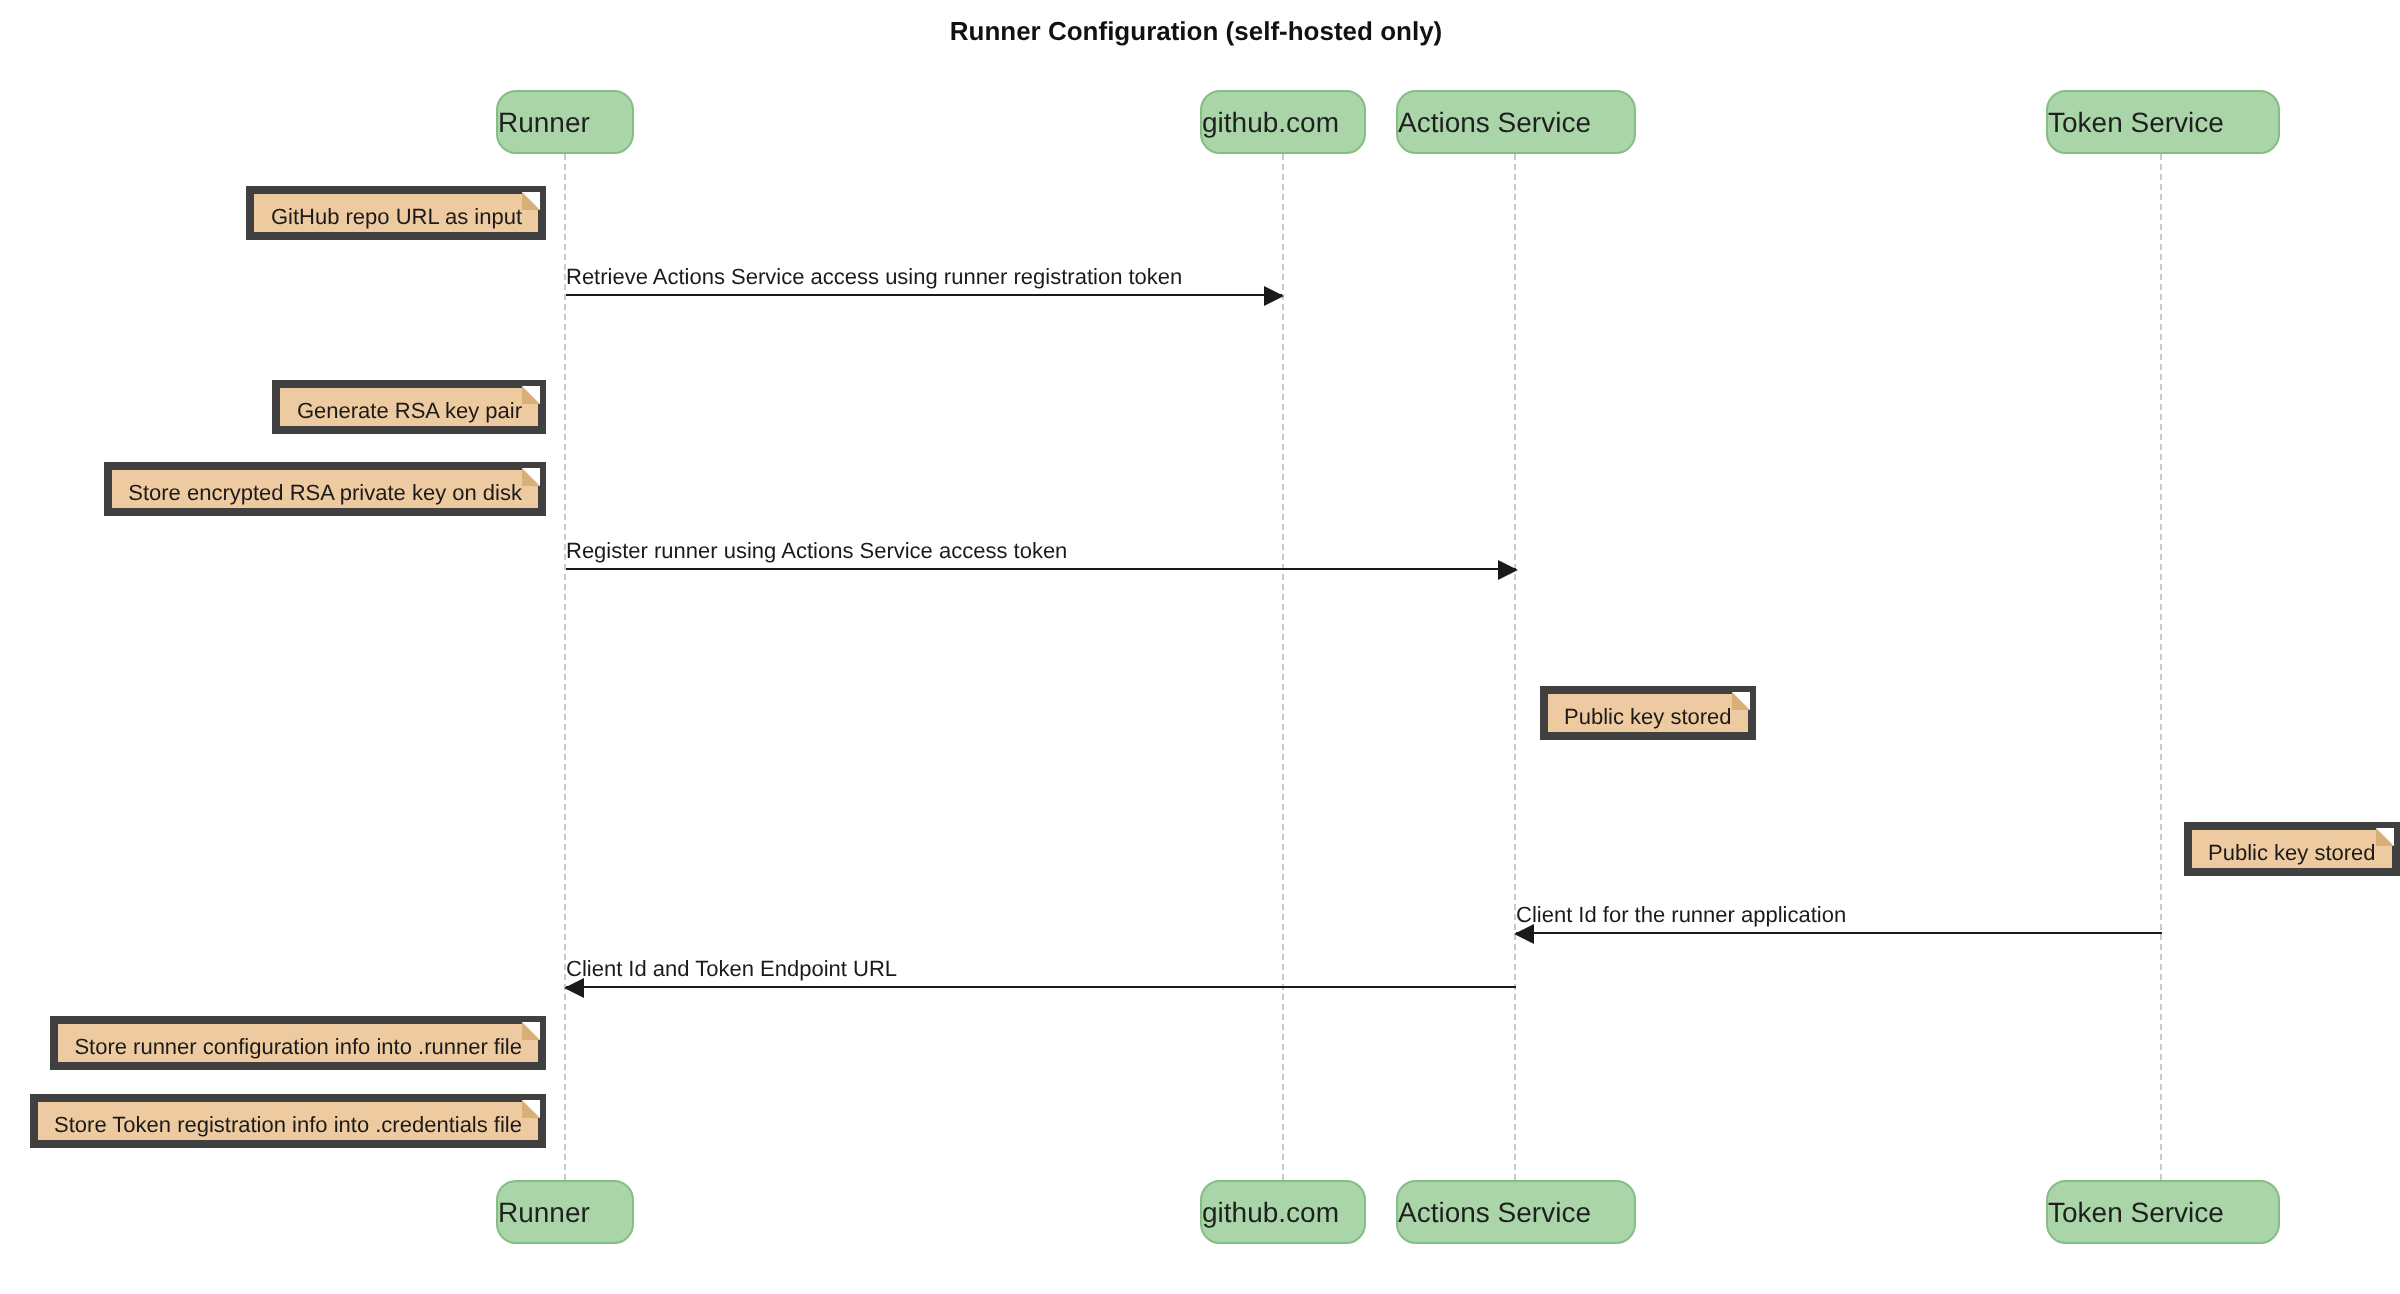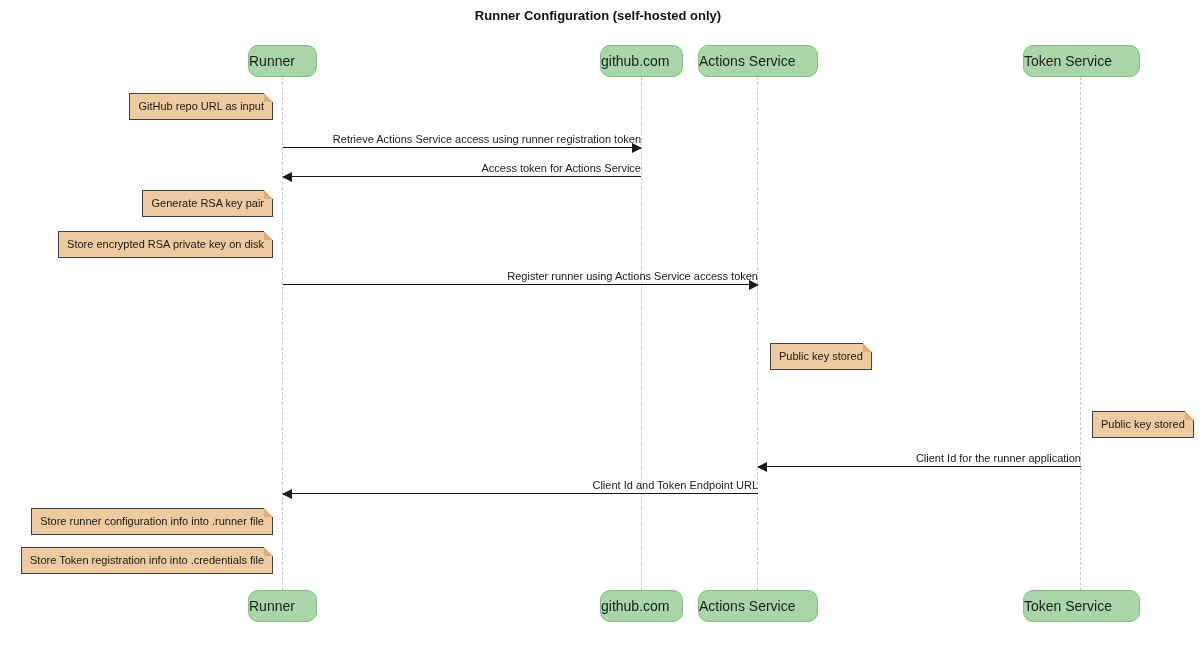--- a/index.html
+++ b/index.html
@@ -49,41 +49,41 @@
   .msg {
     position: absolute;
     height: 15px;
     border-bottom: 1.5px solid #1a1a1a;
   }
   .msg .label {
     position: absolute;
     left: 0;
     right: 0;
     bottom: 2px;
-    text-align: right;
+    text-align: left;
     font-size: 11px;
     white-space: nowrap;
     color: #1a1a1a;
   }
   .msg .head {
     position: absolute;
     width: 0;
     height: 0;
     border-top: 5px solid transparent;
     border-bottom: 5px solid transparent;
     bottom: -6px;
   }
   .msg .head.right { right: -1px; border-left: 10px solid #1a1a1a; }
   .msg .head.left  { left: -1px;  border-right: 10px solid #1a1a1a; }
   .note {
     position: absolute;
     height: 27px;
     box-sizing: border-box;
     background: #edca9f;
-    border: 1px solid #404040;
+    border: 4px solid #404040;
     font-size: 11px;
     line-height: 25px;
     padding: 0 8px;
     white-space: nowrap;
     color: #1a1a1a;
   }
   .note::before {
     content: "";
     position: absolute;
     top: -1px;
@@ -115,24 +115,20 @@
   <div class="actor" style="left:248px;  top:590px; width:69px">Runner</div>
   <div class="actor" style="left:600px;  top:590px; width:83px">github.com</div>
   <div class="actor" style="left:698px;  top:590px; width:120px">Actions Service</div>
   <div class="actor" style="left:1023px; top:590px; width:117px">Token Service</div>
 
   <div class="msg" style="left:283px; top:132px; width:358px">
     <div class="label">Retrieve Actions Service access using runner registration token</div>
     <div class="head right"></div>
   </div>
 
-  <div class="msg" style="left:283px; top:161px; width:358px">
-    <div class="label">Access token for Actions Service</div>
-    <div class="head left"></div>
-  </div>
 
   <div class="msg" style="left:283px; top:269px; width:475px">
     <div class="label">Register runner using Actions Service access token</div>
     <div class="head right"></div>
   </div>
 
 
   <div class="msg" style="left:758px; top:451px; width:323px">
     <div class="label">Client Id for the runner application</div>
     <div class="head left"></div>

